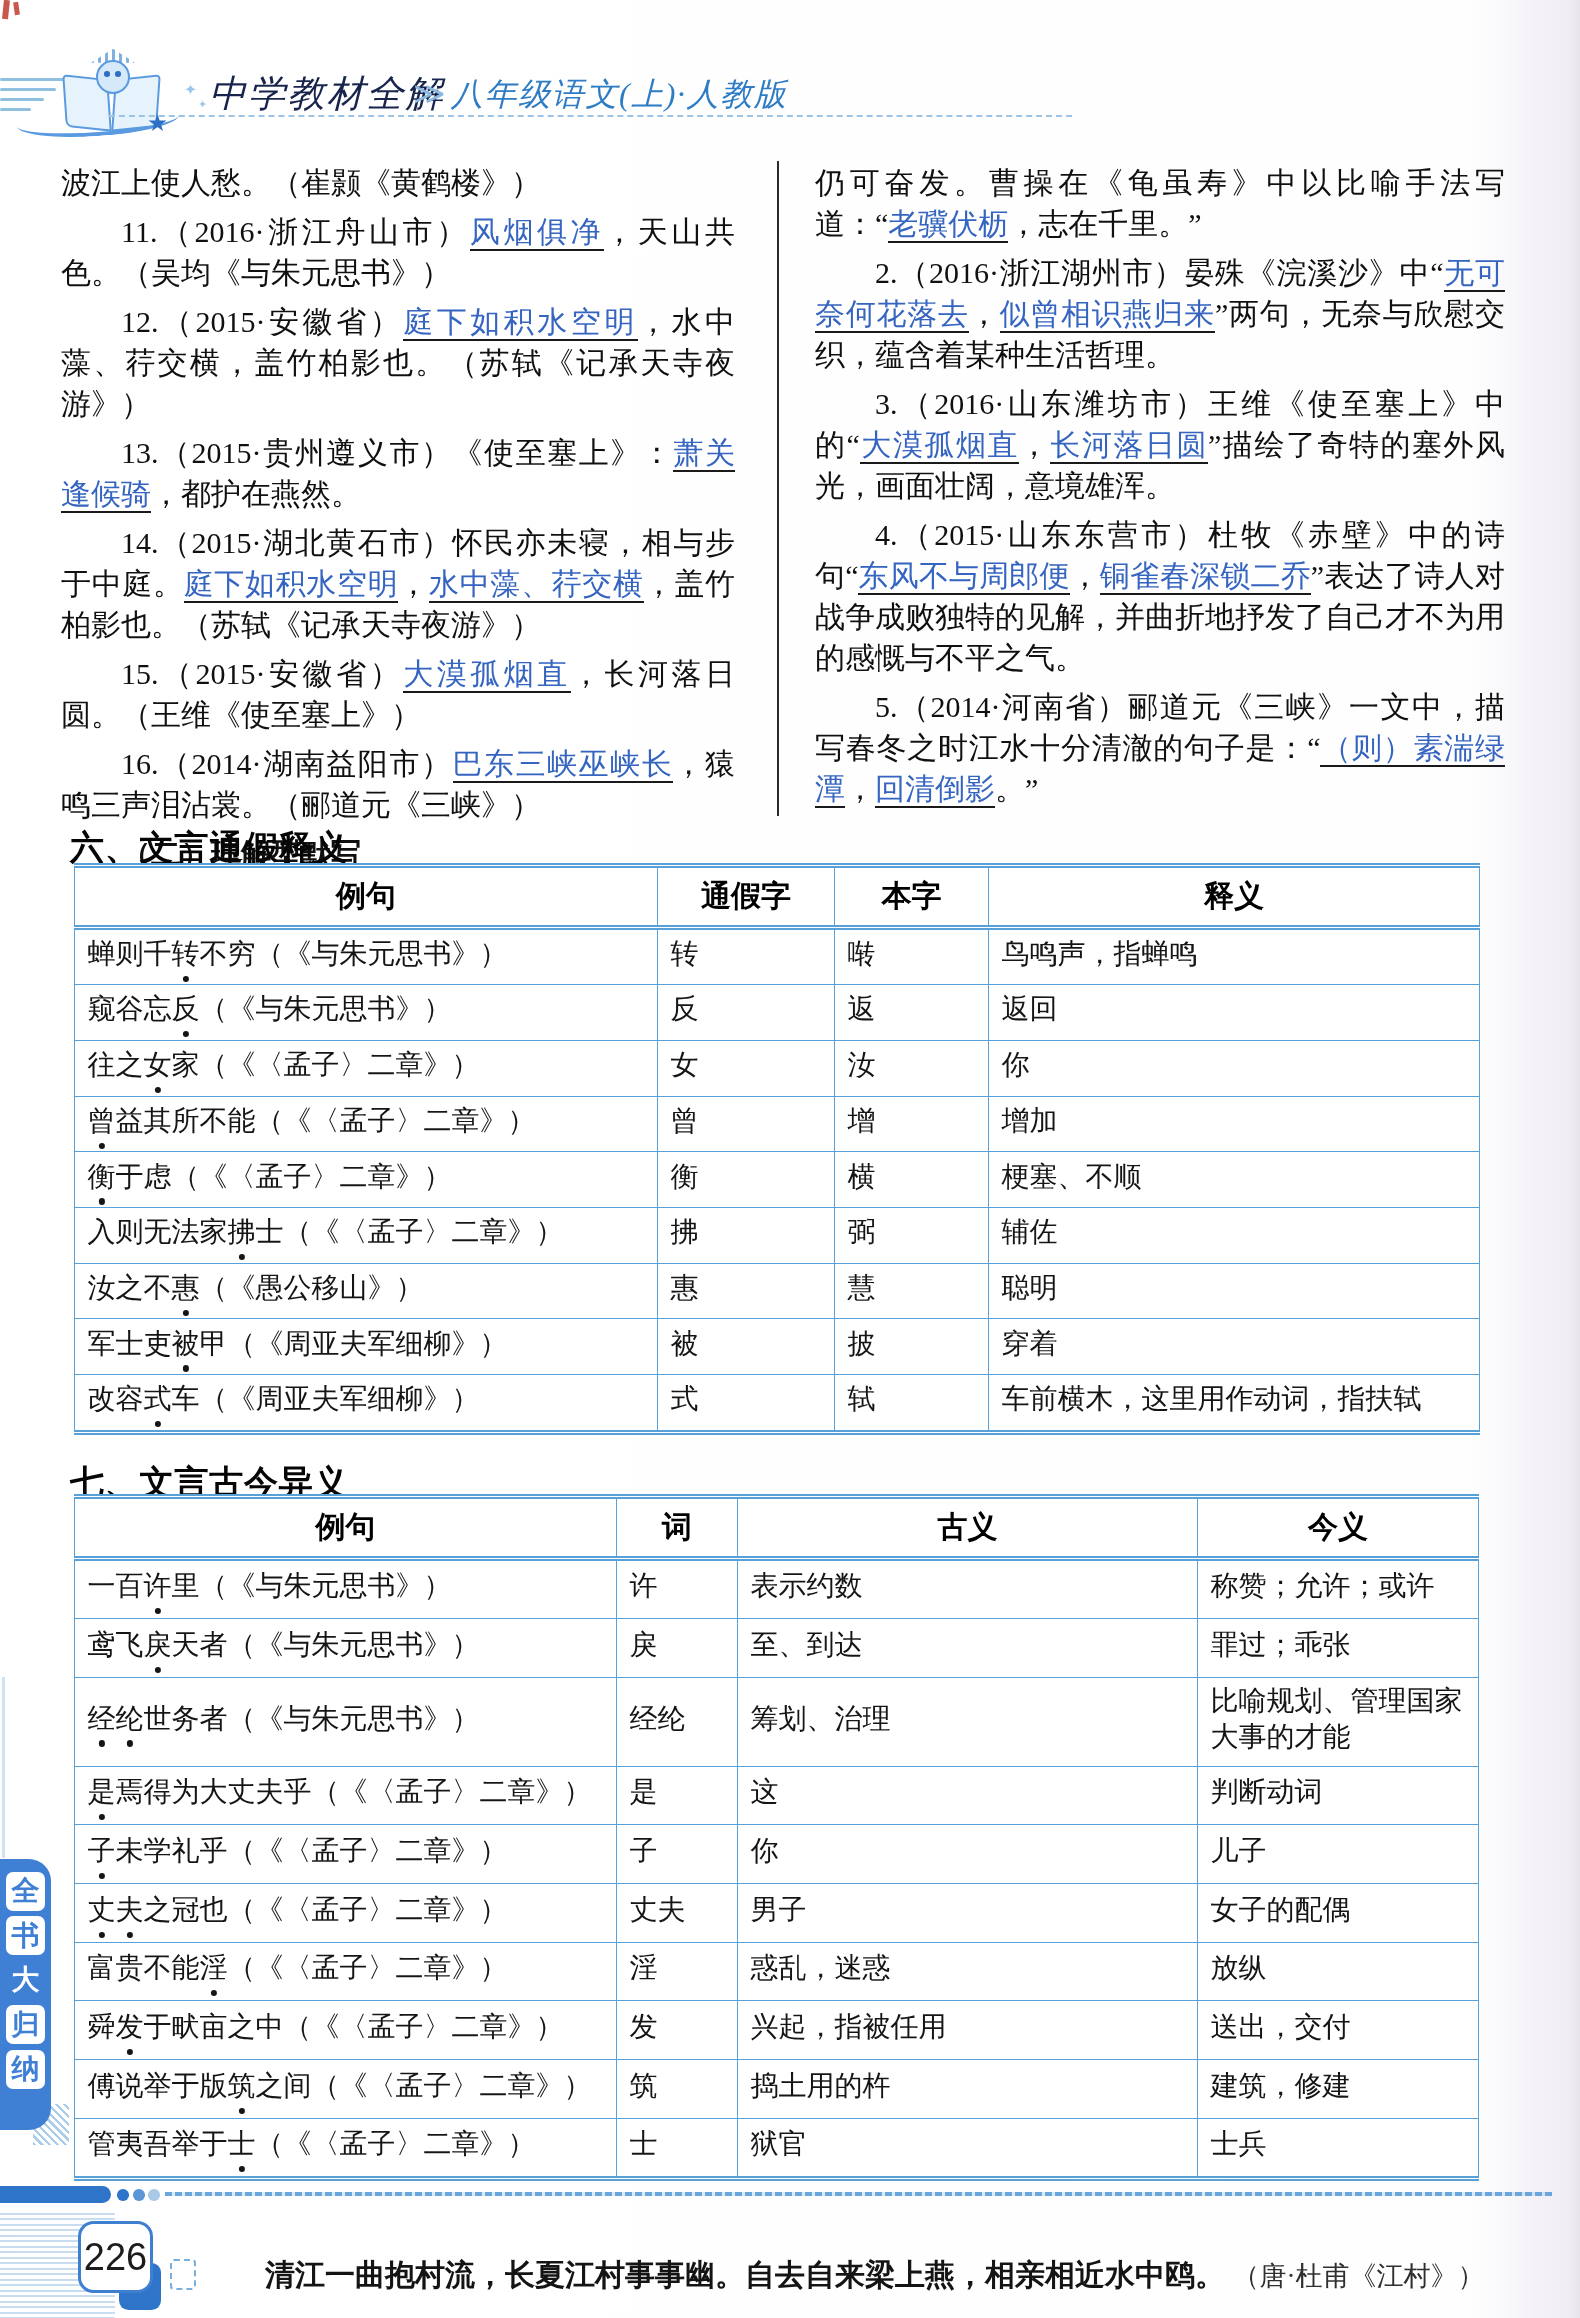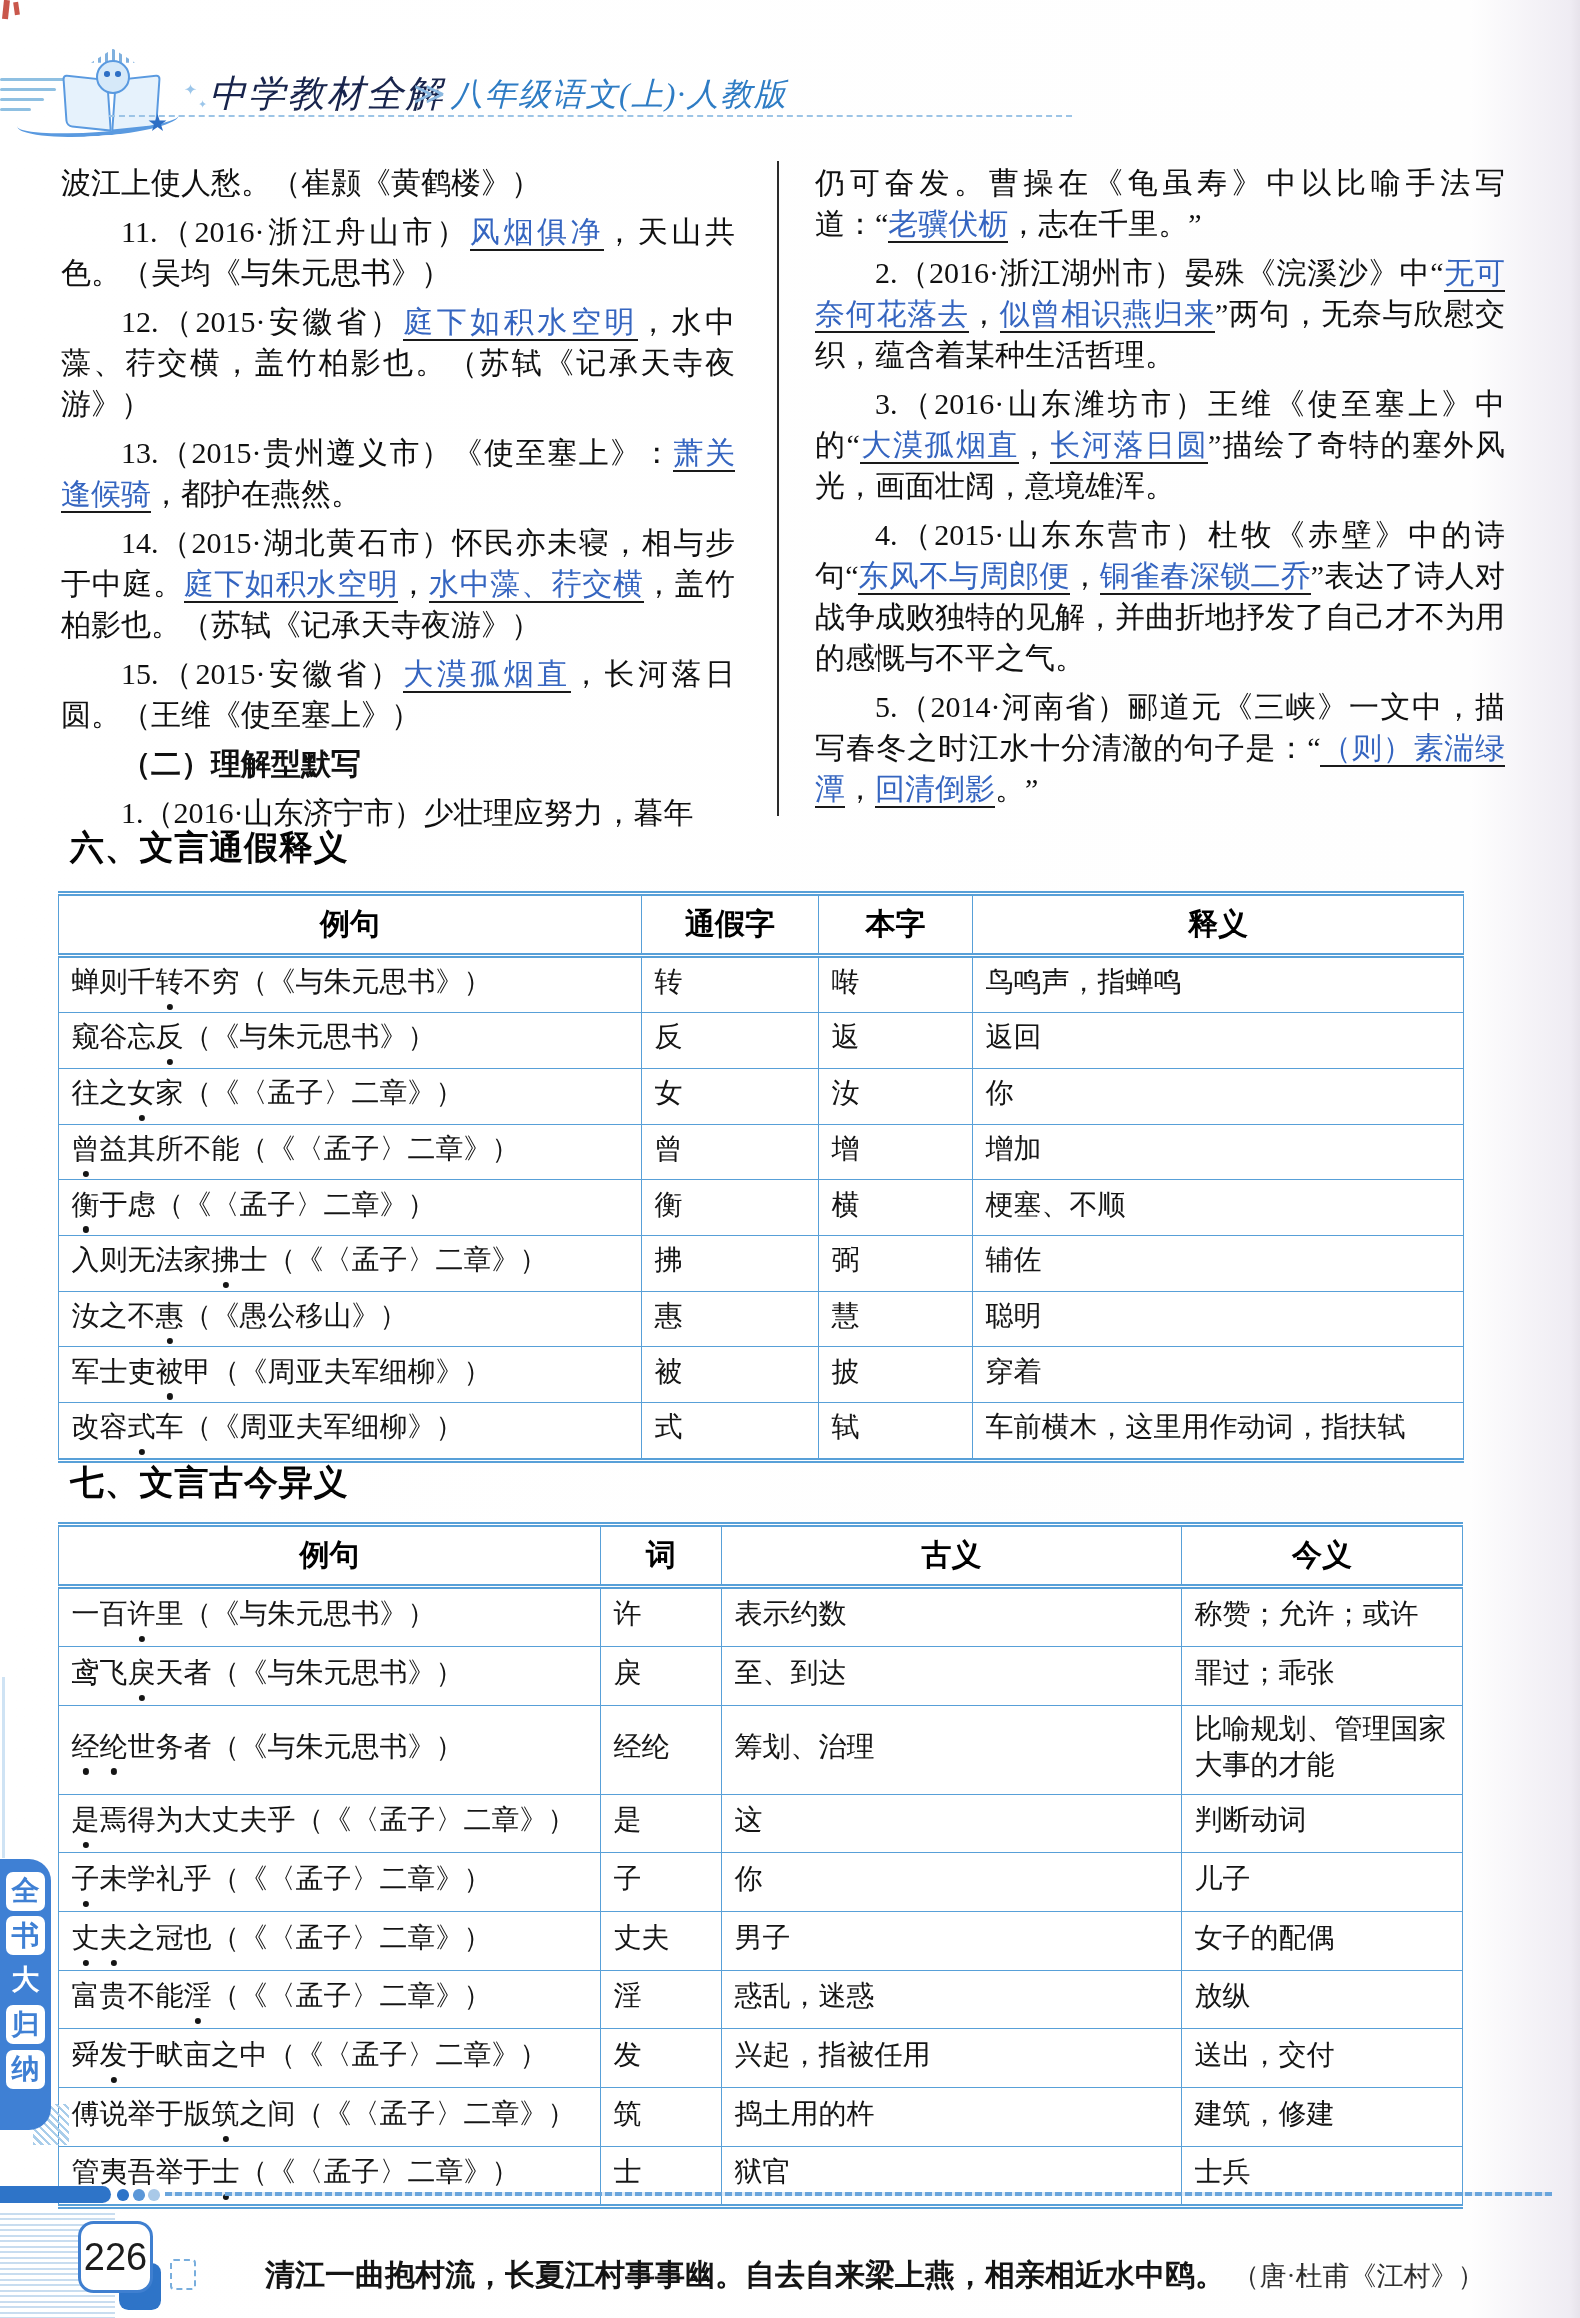--- a/index.html
+++ b/index.html
@@ -44,22 +44,22 @@
   .col-right{left:807px;width:706px;}
   .col p{margin:8px;font-size:30px;line-height:41px;text-align:justify;color:#101010;}
   .col p.indent{text-indent:2em;}
   .col p.bold{font-family:"Liberation Sans","DejaVu Sans",sans-serif;font-weight:bold;}
   .hl{color:var(--answer-blue);border-bottom:2.3px solid #1a1a1a;padding-bottom:0.8px;}
   .col-divider{position:absolute;left:777px;top:161px;width:1.6px;height:655px;background:#2b2b2b;}
   
   .sec-title{position:absolute;left:70px;font-family:"Liberation Sans","DejaVu Sans",sans-serif;
     font-weight:bold;font-size:34px;color:#050505;letter-spacing:0.8px;}
   
-  .data-table{position:absolute;left:58px;width:1404px;border-collapse:collapse;table-layout:fixed;background:#fff;
-    border:1.6px solid var(--table-border);border-top:5.5px double var(--table-border);border-bottom:5.5px double var(--table-border);margin-top:28px;}
+  .data-table{position:absolute;left:74px;width:1404px;border-collapse:collapse;table-layout:fixed;background:#fff;
+    border:1.6px solid var(--table-border);border-top:5.5px double var(--table-border);border-bottom:5.5px double var(--table-border);}
   .data-table th{font-family:"Liberation Sans","DejaVu Sans",sans-serif;font-weight:bold;font-size:30px;
     text-align:center;height:34px;padding:7.8px 4.7px;border:1.6px solid var(--table-border);border-bottom:5.5px double var(--table-border);color:#000;}
   .data-table td{font-size:28px;line-height:36px;height:39px;padding:4.7px 6.2px 11px 12.5px;
     vertical-align:middle;border:1.6px solid var(--table-border);color:#151515;overflow:visible;}
   .t2 td{height:42px;}
   .em-char{position:relative;display:inline-block;}
   .em-char::after{content:"";position:absolute;left:50%;bottom:-10px;transform:translateX(-50%);
     width:6.2px;height:6.2px;border-radius:50%;background:#151515;}
   
   .side-line{position:absolute;left:1.6px;top:1677px;width:3.1px;height:181px;background:#cfe3f4;}
@@ -117,20 +117,21 @@
   <div class="hdr-sub">八年级语文(上)·人教版</div>
   <div class="hdr-dash"></div>
 
   <div class="col col-left">
       <p class=""><span>波江上使人愁。（崔颢《黄鹤楼》）</span></p>
       <p class="indent "><span>11.（2016·浙江舟山市）</span><span class="hl">风烟俱净</span><span>，天山共色。（吴均《与朱元思书》）</span></p>
       <p class="indent "><span>12.（2015·安徽省）</span><span class="hl">庭下如积水空明</span><span>，水中藻、荇交横，盖竹柏影也。（苏轼《记承天寺夜游》）</span></p>
       <p class="indent "><span>13.（2015·贵州遵义市）《使至塞上》：</span><span class="hl">萧关逢候骑</span><span>，都护在燕然。</span></p>
       <p class="indent "><span>14.（2015·湖北黄石市）怀民亦未寝，相与步于中庭。</span><span class="hl">庭下如积水空明</span><span>，</span><span class="hl">水中藻、荇交横</span><span>，盖竹柏影也。（苏轼《记承天寺夜游》）</span></p>
       <p class="indent "><span>15.（2015·安徽省）</span><span class="hl">大漠孤烟直</span><span>，长河落日圆。（王维《使至塞上》）</span></p>
+      <p class="indent "><span>16.（2014·湖南益阳市）</span><span class="hl">巴东三峡巫峡长</span><span>，猿鸣三声泪沾裳。（郦道元《三峡》）</span></p>
       <p class="indent bold"><span>（二）理解型默写</span></p>
       <p class="indent "><span>1.（2016·山东济宁市）少壮理应努力，暮年</span></p>
     </div>
   <div class="col-divider"></div>
   <div class="col col-right">
       <p class=""><span>仍可奋发。曹操在《龟虽寿》中以比喻手法写道：“</span><span class="hl">老骥伏枥</span><span>，志在千里。”</span></p>
       <p class="indent "><span>2.（2016·浙江湖州市）晏殊《浣溪沙》中“</span><span class="hl">无可奈何花落去</span><span>，</span><span class="hl">似曾相识燕归来</span><span>”两句，无奈与欣慰交织，蕴含着某种生活哲理。</span></p>
       <p class="indent "><span>3.（2016·山东潍坊市）王维《使至塞上》中的“</span><span class="hl">大漠孤烟直</span><span>，</span><span class="hl">长河落日圆</span><span>”描绘了奇特的塞外风光，画面壮阔，意境雄浑。</span></p>
       <p class="indent "><span>4.（2015·山东东营市）杜牧《赤壁》中的诗句“</span><span class="hl">东风不与周郎便</span><span>，</span><span class="hl">铜雀春深锁二乔</span><span>”表达了诗人对战争成败独特的见解，并曲折地抒发了自己才不为用的感慨与不平之气。</span></p>
       <p class="indent "><span>5.（2014·河南省）郦道元《三峡》一文中，描写春冬之时江水十分清澈的句子是：“</span><span class="hl">（则）素湍绿潭</span><span>，</span><span class="hl">回清倒影</span><span>。”</span></p>

